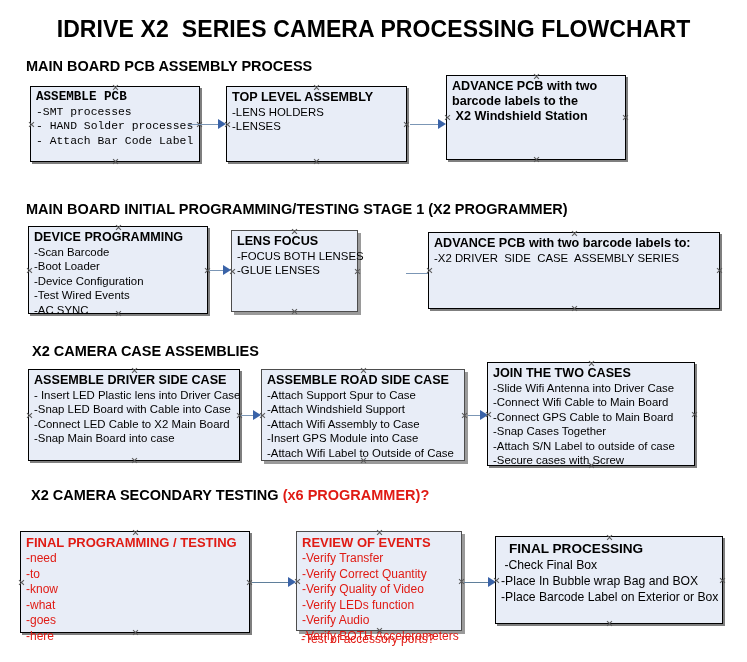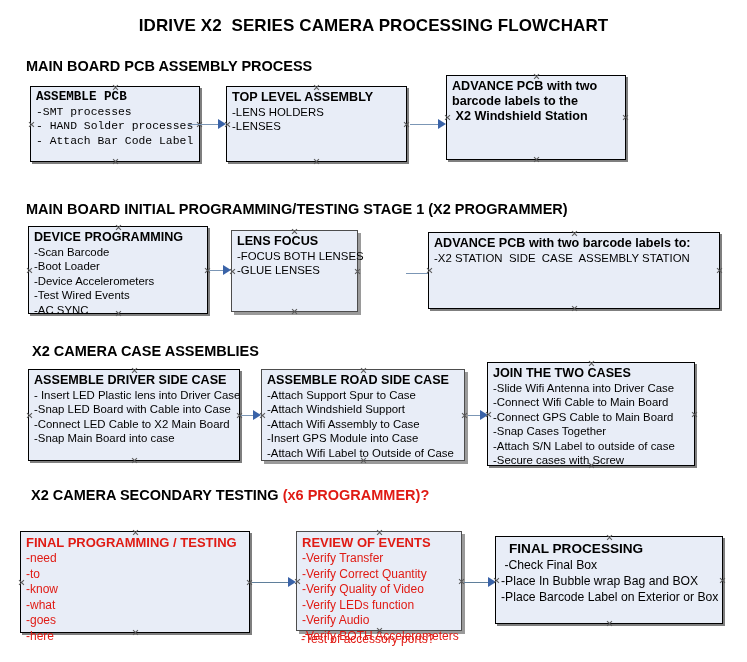--- a/index.html
+++ b/index.html
@@ -20,21 +20,21 @@
     overflow: hidden;
   }
 
   
   .doc-title {
     position: absolute;
     left: 0;
     top: 16px;
     width: 747px;
     text-align: center;
-    font-size: 17px;
+    font-size: 23px;
     font-weight: bold;
     color: #000000;
     letter-spacing: 0.1px;
     white-space: pre;
   }
   .section-title {
     position: absolute;
     font-size: 14.5px;
     font-weight: bold;
     color: #000000;
@@ -207,21 +207,21 @@
     <span class="handle" style="left:100%; top:50%;"></span>
   </div>
 
   <div class="section-title" style="left:26px; top:201px;"><span>MAIN BOARD INITIAL PROGRAMMING/TESTING STAGE 1 (X2 PROGRAMMER)</span></div>
 
   <div class="box" style="left:28px; top:226px; width:180px; height:88px;">
     <div class="box-inner">
       <div class="box-title">DEVICE PROGRAMMING</div>
       <div class="box-line">-Scan Barcode</div>
       <div class="box-line">-Boot Loader</div>
-      <div class="box-line">-Device Accelerometers</div>
+      <div class="box-line">-Device Configuration</div>
       <div class="box-line">-Test Wired Events</div>
       <div class="box-line">-AC SYNC</div>
     </div>
     <span class="handle" style="left:50%; top:0;"></span>
     <span class="handle" style="left:50%; top:100%;"></span>
     <span class="handle" style="left:0; top:50%;"></span>
     <span class="handle" style="left:100%; top:50%;"></span>
   </div>
 
   <div class="arrow" style="left:209px; top:270px; width:22px;">
@@ -242,21 +242,21 @@
   </div>
 
   <div class="arrow" style="left:406px; top:273px; width:32px;">
     <span class="shaft"></span>
     <span class="head"></span>
   </div>
 
   <div class="box" style="left:428px; top:232px; width:292px; height:77px;">
     <div class="box-inner">
       <div class="box-title">ADVANCE PCB with two barcode labels to:</div>
-      <div class="box-line">-X2 STATION  SIDE  CASE  ASSEMBLY STATION</div>
+      <div class="box-line">-X2 DRIVER  SIDE  CASE  ASSEMBLY SERIES</div>
     </div>
     <span class="handle" style="left:50%; top:0;"></span>
     <span class="handle" style="left:50%; top:100%;"></span>
     <span class="handle" style="left:0; top:50%;"></span>
     <span class="handle" style="left:100%; top:50%;"></span>
   </div>
 
   <div class="section-title" style="left:32px; top:343px;"><span>X2 CAMERA CASE ASSEMBLIES</span></div>
 
   <div class="box" style="left:28px; top:369px; width:212px; height:92px;">

